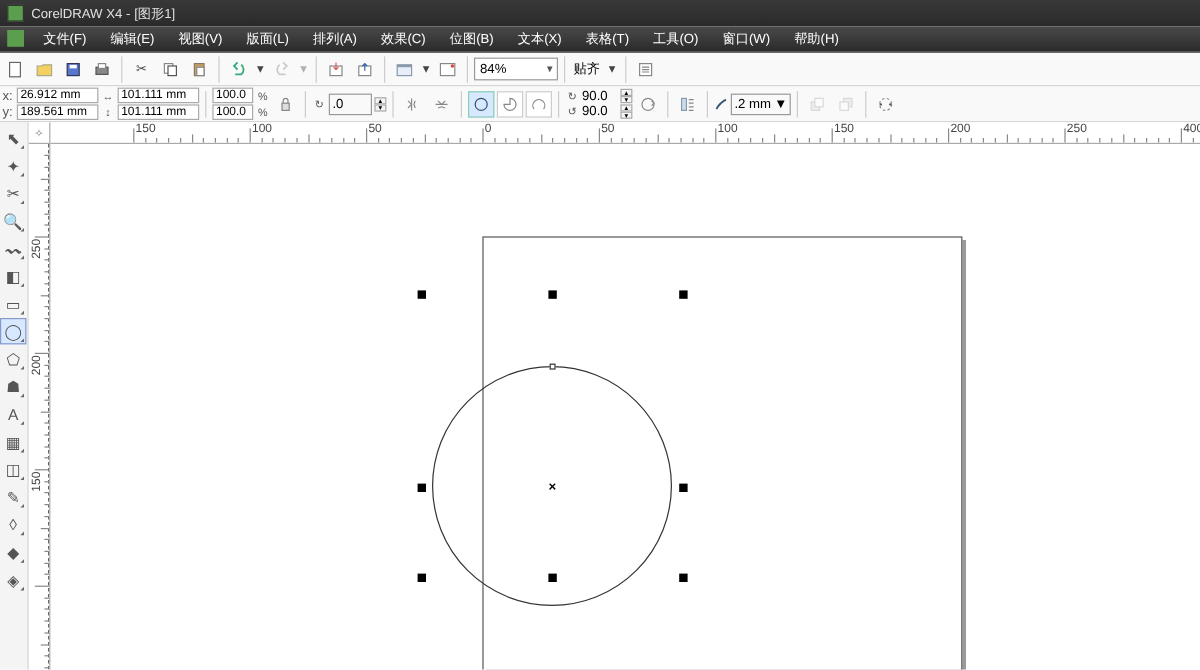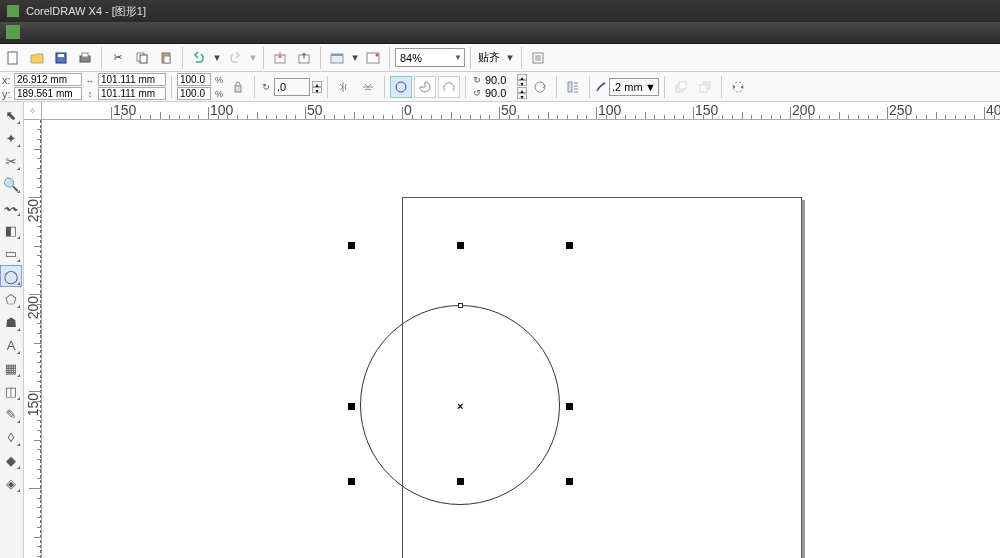--- a/index.html
+++ b/index.html
@@ -39,21 +39,21 @@
 .toolbox { width: 24px; background: #f4f4f4; border-right: 1px solid #ccc; display: flex; flex-direction: column; padding-top: 2px; gap: 1px; }
 .tool-btn { width: 22px; height: 22px; display: flex; align-items: center; justify-content: center; border: 1px solid transparent; cursor: pointer; color: #555; font-size: 13px; position: relative; }
 .tool-btn.sel { background: #d8e8ff; border-color: #89c; }
 .tool-tri { position: absolute; right: 1px; bottom: 1px; width: 0; height: 0; border-left: 3px solid transparent; border-bottom: 3px solid #666; }
 
 .canvas-area { flex: 1; position: relative; background: #fff; }
 .ruler-h { position: absolute; top: 0; left: 18px; right: 0; height: 18px; background: #fff; border-bottom: 1px solid #aaa; overflow: hidden; z-index: 5; }
 .ruler-v { position: absolute; top: 18px; left: 0; bottom: 0; width: 18px; background: #fff; border-right: 1px solid #aaa; overflow: hidden; z-index: 5; }
 .ruler-corner { position: absolute; top: 0; left: 0; width: 18px; height: 18px; background: #fff; border-right: 1px solid #aaa; border-bottom: 1px solid #aaa; z-index: 6; display: flex; align-items: center; justify-content: center; font-size: 9px; color: #888; }
 .ruler-tick { position: absolute; background: #888; }
-.ruler-label { position: absolute; font-size: 14px; color: #444; }
+.ruler-label { position: absolute; font-size: 10px; color: #444; }
 
 .canvas-viewport { position: absolute; top: 18px; left: 18px; right: 0; bottom: 0; overflow: hidden; }
 .page-shadow { position: absolute; left: 363px; top: 80px; width: 400px; height: 600px; background: #999; }
 .page { position: absolute; left: 360px; top: 77px; width: 400px; height: 600px; background: #fff; border: 1px solid #555; }
 
 .ellipse { position: absolute; left: 318px; top: 185px; width: 200px; height: 200px; border: 1px solid #333; border-radius: 50%; }
 .ellipse-start { position: absolute; left: 416px; top: 183px; width: 5px; height: 5px; border: 1px solid #333; background: #fff; }
 
 .sel-handle { position: absolute; width: 7px; height: 7px; background: #000; }
 .sel-center { position: absolute; font-size: 11px; font-weight: bold; }
@@ -63,20 +63,34 @@
 </head>
 <body>
 
 <div class="titlebar">
   <span class="icon"></span>
   <span>CorelDRAW X4 - [图形1]</span>
 </div>
 
 <div class="menubar">
   <span class="icon"></span>
+  <div id="menu-host" style="display: flex;">
+      <div class="menu-item">文件(F)</div>
+      <div class="menu-item">编辑(E)</div>
+      <div class="menu-item">视图(V)</div>
+      <div class="menu-item">版面(L)</div>
+      <div class="menu-item">排列(A)</div>
+      <div class="menu-item">效果(C)</div>
+      <div class="menu-item">位图(B)</div>
+      <div class="menu-item">文本(X)</div>
+      <div class="menu-item">表格(T)</div>
+      <div class="menu-item">工具(O)</div>
+      <div class="menu-item">窗口(W)</div>
+      <div class="menu-item">帮助(H)</div>
+    </div>
 </div>
 
 <div class="toolbar">
   <span class="tb-btn">
       <svg width="14" height="14">
         <rect x="2" y="1" width="9" height="12" fill="#fff" stroke="#666"></rect>
       </svg>
     </span>
   <span class="tb-btn">
       <svg width="14" height="14">

